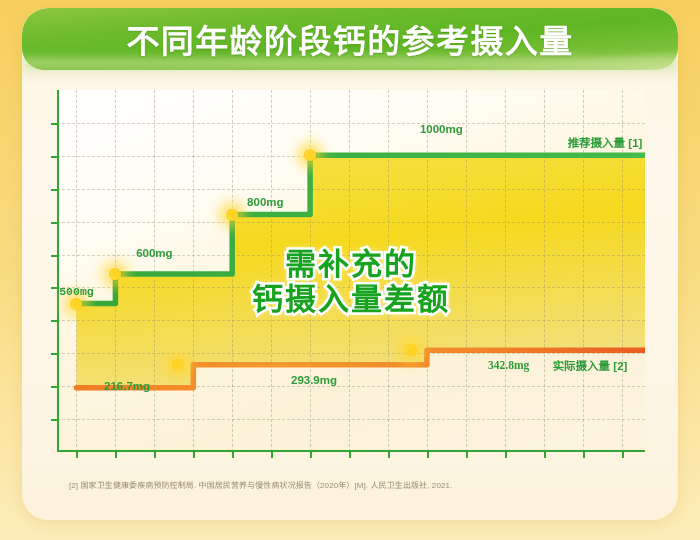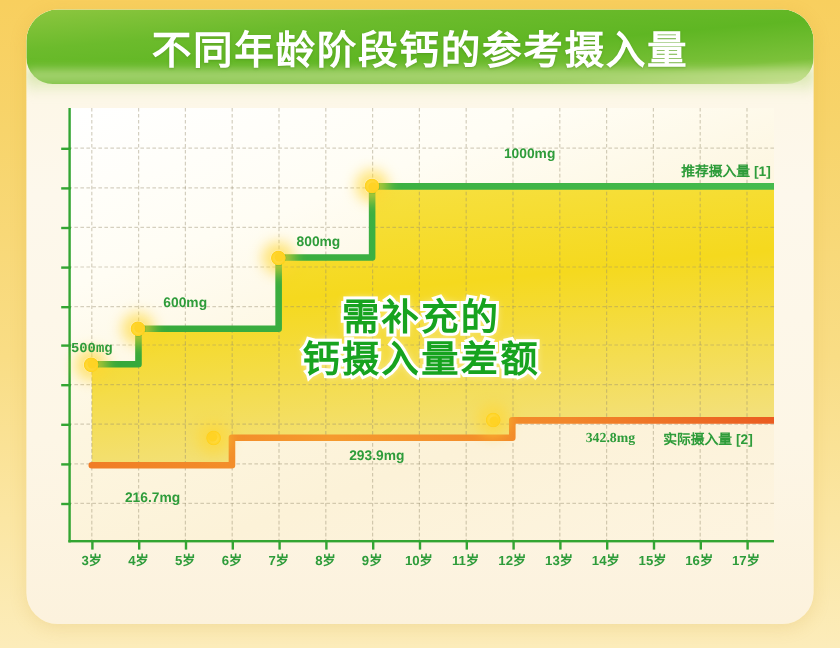--- a/index.html
+++ b/index.html
@@ -194,21 +194,21 @@
         <div class="val-label" style="left: 97.351px; top: 163px;">600mg</div>
         <div class="val-label" style="left: 208.331px; top: 111.623px;">800mg</div>
         <div class="val-label" style="left: 354.358px; top: 39px; margin-left: 30px;">1000mg</div>
         <div class="series-name" style="left: 548px; top: 52.2787px;">推荐摄入量 [1]</div>
         <div class="marker" style="left: 120.715px; top: 274.794px;">
           <i></i>
         </div>
         <div class="marker" style="left: 354.358px; top: 260.284px;">
           <i></i>
         </div>
-        <div class="val-label orange-val" style="left: 70.0927px; top: 325px;">216.7mg</div>
+        <div class="val-label orange-val" style="left: 70.0927px; top: 296px;">216.7mg</div>
         <div class="val-label orange-val" style="left: 257.007px; top: 289.794px;">293.9mg</div>
         <div class="val-label orange-val" style="left: 451.709px; top: 275.284px; font-family: Liberation Serif, serif;">342.8mg</div>
         <div class="series-name" style="left: 517px; top: 275.284px; margin-left: 16px;">实际摄入量 [2]</div>
       </div>
 
     <div id="callout">
       <div>需补充的</div>
       <div>钙摄入量差额</div>
     </div>
   <div class="tick-y" style="top: 329.091px;"></div>
@@ -231,34 +231,18 @@
       <div class="tick-x" style="left: 292.053px;"></div>
       <div class="tick-x" style="left: 330.993px;"></div>
       <div class="tick-x" style="left: 369.934px;"></div>
       <div class="tick-x" style="left: 408.874px;"></div>
       <div class="tick-x" style="left: 447.815px;"></div>
       <div class="tick-x" style="left: 486.755px;"></div>
       <div class="tick-x" style="left: 525.695px;"></div>
       <div class="tick-x" style="left: 564.636px;"></div>
     </div>
 
-  <div id="xlabels">
-      <div class="xlabel" style="left: 19.4702px;">3岁</div>
-      <div class="xlabel" style="left: 58.4106px;">4岁</div>
-      <div class="xlabel" style="left: 97.351px;">5岁</div>
-      <div class="xlabel" style="left: 136.291px;">6岁</div>
-      <div class="xlabel" style="left: 175.232px;">7岁</div>
-      <div class="xlabel" style="left: 214.172px;">8岁</div>
-      <div class="xlabel" style="left: 253.113px;">9岁</div>
-      <div class="xlabel" style="left: 292.053px;">10岁</div>
-      <div class="xlabel" style="left: 330.993px;">11岁</div>
-      <div class="xlabel" style="left: 369.934px;">12岁</div>
-      <div class="xlabel" style="left: 408.874px;">13岁</div>
-      <div class="xlabel" style="left: 447.815px;">14岁</div>
-      <div class="xlabel" style="left: 486.755px;">15岁</div>
-      <div class="xlabel" style="left: 525.695px;">16岁</div>
-      <div class="xlabel" style="left: 564.636px;">17岁</div>
-    </div>
 
   <div id="footnotes">
+    <div class="footnote">[2] 国家卫生健康委疾病预防控制局. 中国居民营养与慢性病状况报告（2020年）[M]. 人民卫生出版社, 2021.</div>
   </div>
 
 </div>
 
 </body></html>

